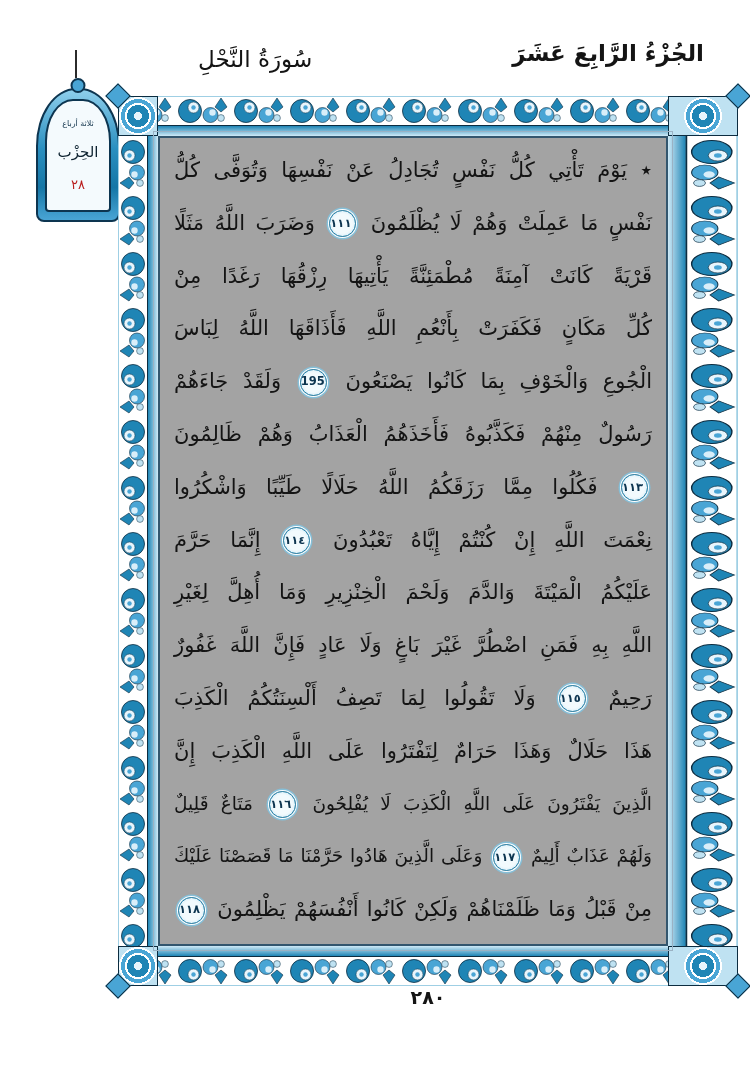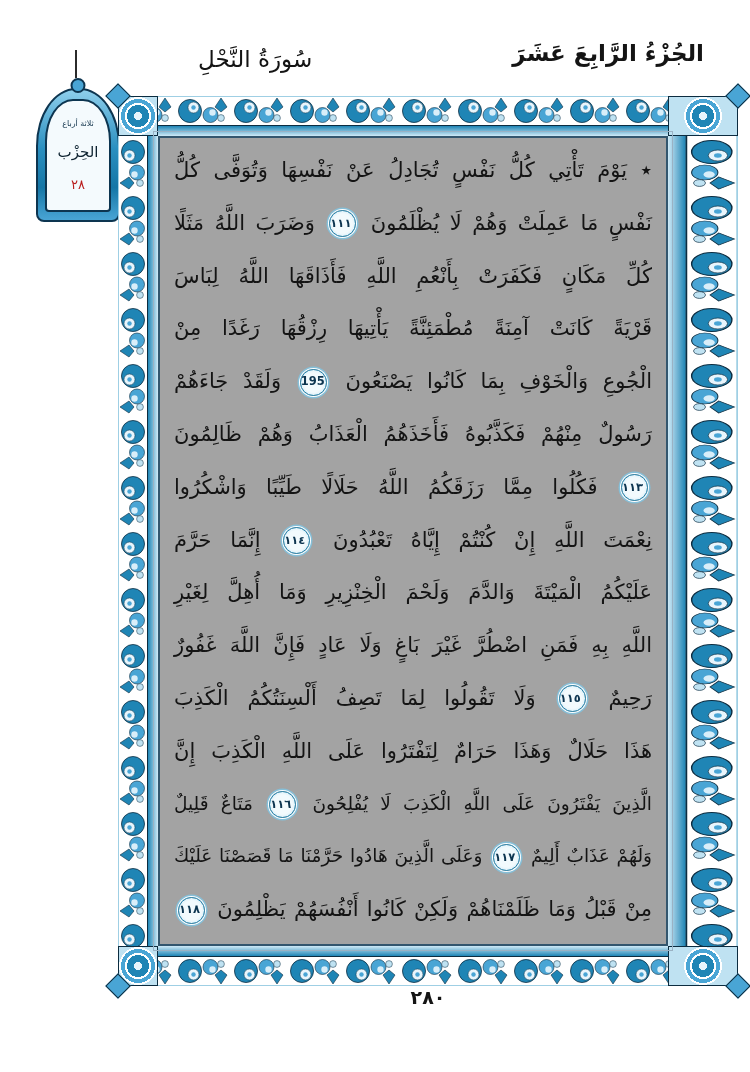--- a/index.html
+++ b/index.html
@@ -138,22 +138,22 @@
     <div class="corner c-tr"></div>
     <div class="corner c-bl"></div>
     <div class="corner c-br"></div>
 
     <div class="panel">
       <div class="qlines" id="qpanel">
           <div class="qline"><span class="qt">٭ يَوْمَ تَأْتِي كُلُّ نَفْسٍ تُجَادِلُ عَنْ نَفْسِهَا وَتُوَفَّى كُلُّ</span></div>
           <div class="qline"><span class="qt">نَفْسٍ مَا عَمِلَتْ وَهُمْ لَا يُظْلَمُونَ</span> <span class="aya">
               <span class="aya-n">١١١</span>
             </span> <span class="qt">وَضَرَبَ اللَّهُ مَثَلًا</span></div>
+          <div class="qline"><span class="qt">قَرْيَةً كَانَتْ آمِنَةً مُطْمَئِنَّةً يَأْتِيهَا رِزْقُهَا رَغَدًا مِنْ</span></div>
           <div class="qline"><span class="qt">كُلِّ مَكَانٍ فَكَفَرَتْ بِأَنْعُمِ اللَّهِ فَأَذَاقَهَا اللَّهُ لِبَاسَ</span></div>
-          <div class="qline"><span class="qt">قَرْيَةً كَانَتْ آمِنَةً مُطْمَئِنَّةً يَأْتِيهَا رِزْقُهَا رَغَدًا مِنْ</span></div>
           <div class="qline"><span class="qt">الْجُوعِ وَالْخَوْفِ بِمَا كَانُوا يَصْنَعُونَ</span> <span class="aya">
               <span class="aya-n">195</span>
             </span> <span class="qt">وَلَقَدْ جَاءَهُمْ</span></div>
           <div class="qline"><span class="qt">رَسُولٌ مِنْهُمْ فَكَذَّبُوهُ فَأَخَذَهُمُ الْعَذَابُ وَهُمْ ظَالِمُونَ</span></div>
           <div class="qline"><span class="aya">
               <span class="aya-n">١١٣</span>
             </span> <span class="qt">فَكُلُوا مِمَّا رَزَقَكُمُ اللَّهُ حَلَالًا طَيِّبًا وَاشْكُرُوا</span></div>
           <div class="qline"><span class="qt">نِعْمَتَ اللَّهِ إِنْ كُنْتُمْ إِيَّاهُ تَعْبُدُونَ</span> <span class="aya">
               <span class="aya-n">١١٤</span>
             </span> <span class="qt">إِنَّمَا حَرَّمَ</span></div>

